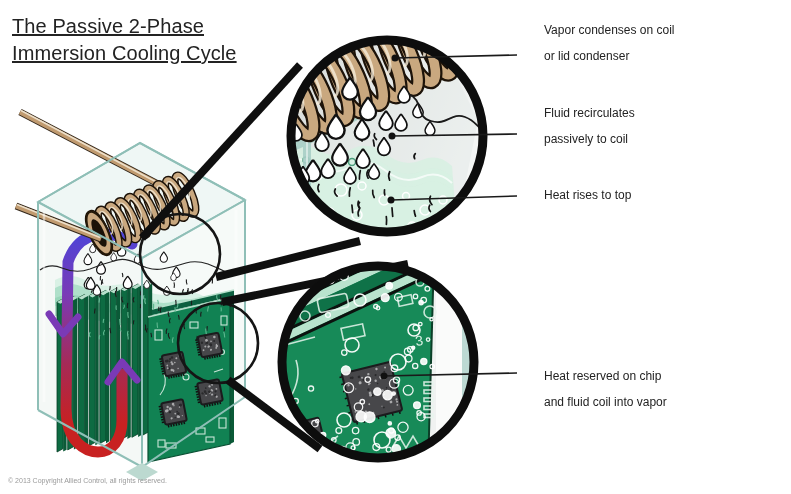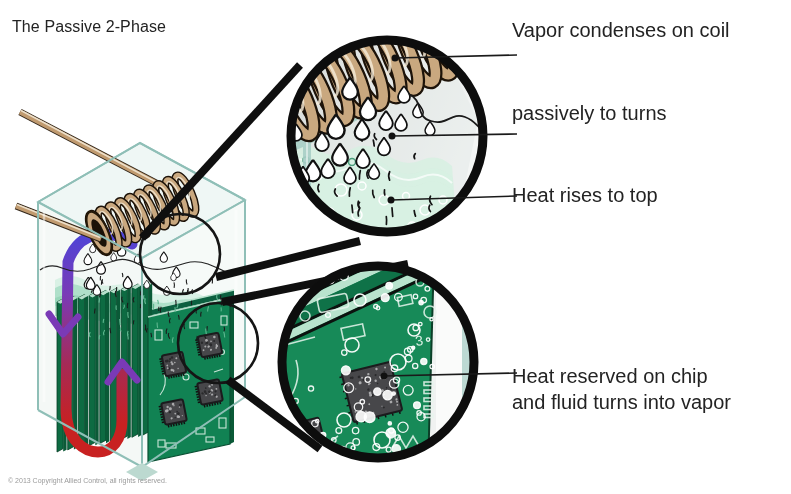--- a/index.html
+++ b/index.html
@@ -1,22 +1,22 @@
 <!DOCTYPE html>
 <html style="--text: #232323; --muted: #9a9a9a; --glass-teal: #8fbfb7; --copper: #c9a87f; --copper-dark: #1d1309; --pcb-green: #178a58; --pcb-green-dark: #0d6b42; --pcb-stripe: #b7e0cc; --liquid-green: #93d7b5; --arrow-blue: #4646dc; --arrow-purple: #7a3ab6; --arrow-red: #c82121; --line-black: #111111;"><head>
 <meta charset="utf-8">
 <style>
   html,body{margin:0;padding:0;background:#fff;}
   #stage{position:relative;width:791px;height:494px;background:#fff;overflow:hidden;
          font-family:"Liberation Sans","DejaVu Sans",sans-serif;}
   #art{position:absolute;left:0;top:0;width:791px;height:494px;}
-  .title{position:absolute;left:12px;top:13px;font-size:16px;line-height:27px;
-         color:var(--text,#232323);letter-spacing:.1px;}
+  .title{position:absolute;left:12px;top:13px;font-size:20px;line-height:27px;
+         color:var(--text,#232323);letter-spacing:.1px;text-decoration:underline;}
   .title span{display:block;}
-  .callout-label{position:absolute;left:512px;font-size:20px;line-height:26px;
+  .callout-label{position:absolute;left:544px;font-size:12px;line-height:26px;
          color:var(--text,#232323);}
   .callout-label span{display:block;white-space:nowrap;}
   .copyright{position:absolute;left:8px;top:477px;font-size:7px;color:var(--muted,#9a9a9a);}
 </style>
 </head>
 <body>
 
 <div id="stage">
 
 <svg id="art" viewBox="0 0 791 494">
@@ -820,30 +820,33 @@
   <g fill="#111">
     <circle cx="395" cy="58" r="3.5"></circle>
         <circle cx="392" cy="136" r="3.5"></circle>
     <circle cx="391" cy="200" r="3.5"></circle>
         <circle cx="384" cy="376" r="3.5"></circle>
   </g>
 </svg>
 
 <div class="title">
   <span>The Passive 2-Phase</span>
+  <span>Immersion Cooling Cycle</span>
 </div>
 
 <div class="callout-label" style="top:17px">
   <span>Vapor condenses on coil</span>
+  <span>or lid condenser</span>
 </div>
 <div class="callout-label" style="top:100px">
-  <span>passively to turns</span>
+  <span>Fluid recirculates</span>
+  <span>passively to coil</span>
 </div>
 <div class="callout-label" style="top:182px">
   <span>Heat rises to top</span>
 </div>
 <div class="callout-label" style="top:363px">
   <span>Heat reserved on chip</span>
-  <span>and fluid turns into vapor</span>
+  <span>and fluid coil into vapor</span>
 </div>
 
 <div class="copyright">© 2013 Copyright Allied Control, all rights reserved.</div>
 </div>
 
 </body></html>

